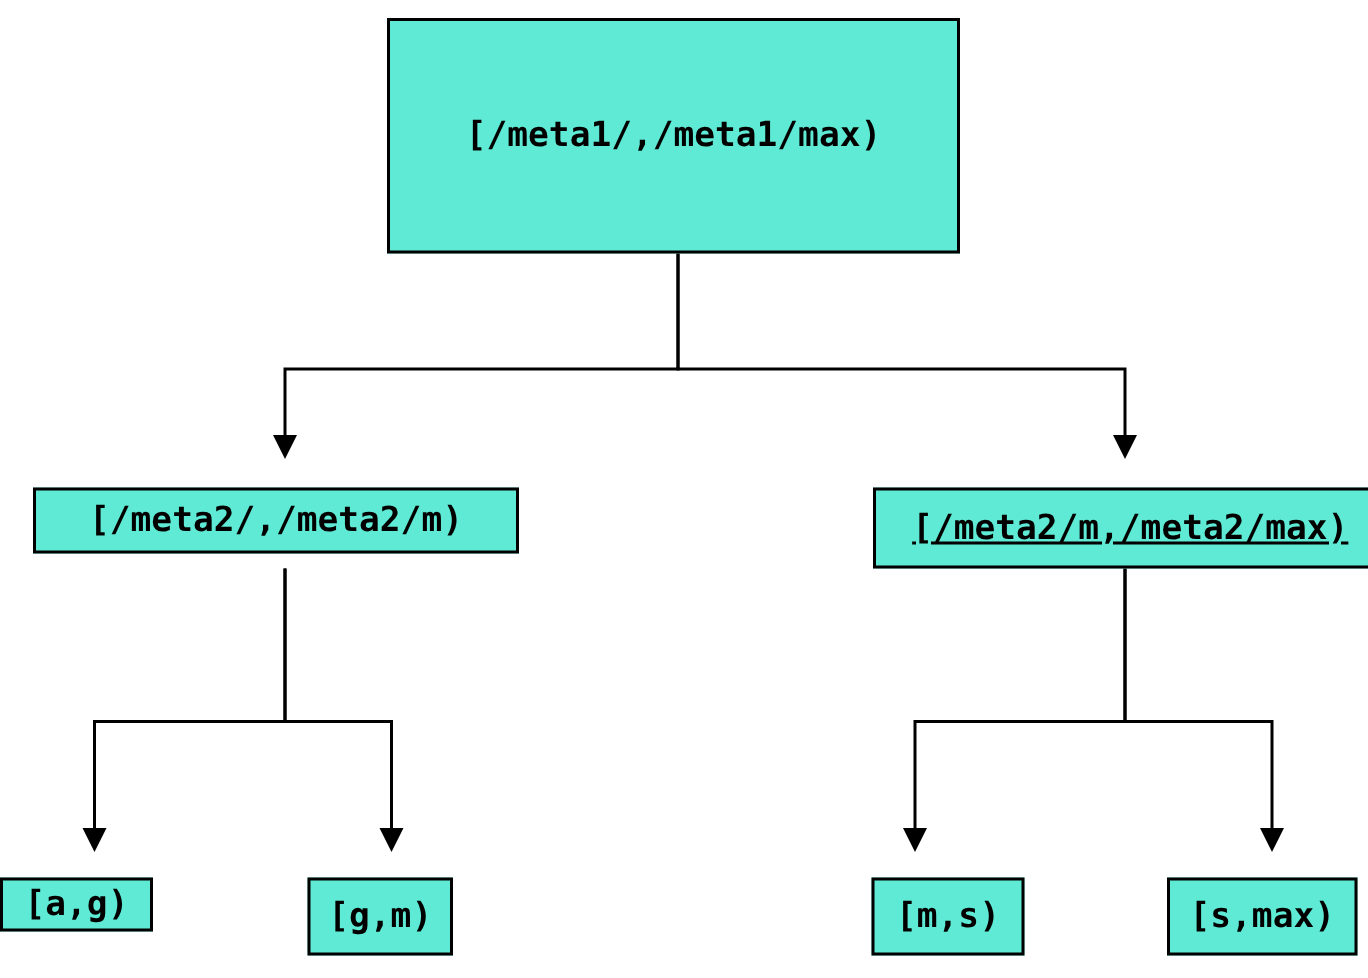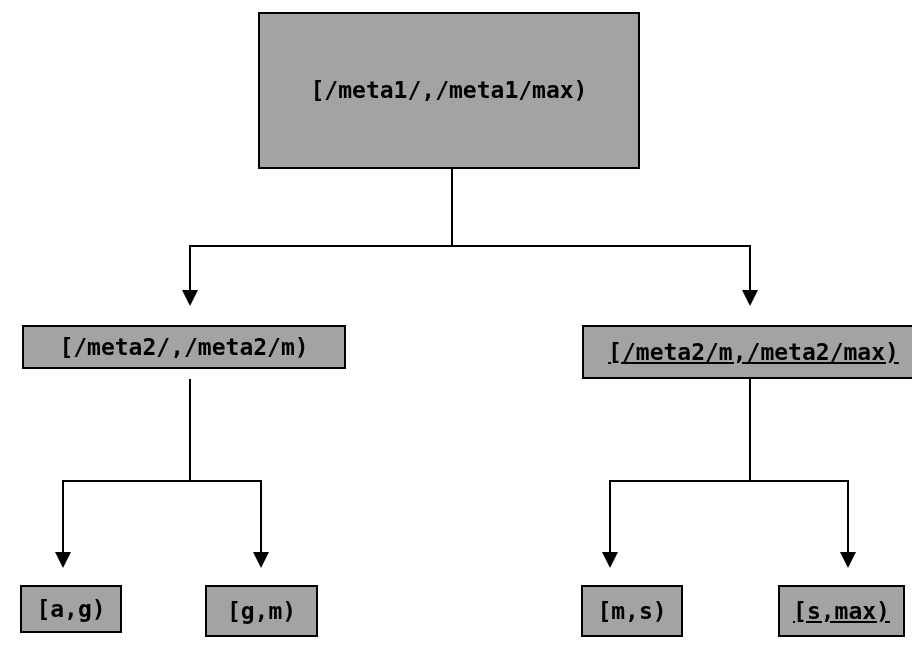--- a/index.html
+++ b/index.html
@@ -30,35 +30,35 @@
     stroke-width: 2;
   }
   .connectors path.arrowhead {
     fill: #000000;
     stroke: none;
   }
   .node {
     position: absolute;
     box-sizing: border-box;
     border: 2px solid #000000;
-    background: #a3a3a3;
+    background: #5eead4;
     display: flex;
     align-items: center;
     justify-content: center;
     font-size: 23px;
     line-height: 1;
     white-space: nowrap;
   }
   .node-root   { left: 258px; top: 12px;  width: 382px; height: 157px; }
   .node-l2-left  { left: 22px;  top: 325px; width: 324px; height: 44px; }
   .node-l2-right { left: 582px; top: 325px; width: 343px; height: 54px; text-decoration: underline; }
-  .leaf-ag   { left: 20px;   top: 585px; width: 102px; height: 48px; }
-  .leaf-gm   { left: 205px; top: 585px; width: 113px;  height: 52px; }
+  .leaf-ag   { left: 0;   top: 585px; width: 102px; height: 36px; }
+  .leaf-gm   { left: 205px; top: 585px; width: 97px;  height: 52px; }
   .leaf-ms   { left: 553px; top: 585px; width: 102px; height: 52px; margin-left: 28px; }
-  .leaf-smax { left: 778px; top: 585px; width: 127px; height: 52px; text-decoration: underline; }
+  .leaf-smax { left: 778px; top: 585px; width: 127px; height: 52px; }
 </style>
 </head>
 <body>
 
 <div class="canvas">
 
   <svg class="connectors" viewBox="0 0 912 652" xmlns="http://www.w3.org/2000/svg">
 
     <g>
       <path class="line" d="M452,169 L452,246 L190,246 L190,290"></path>

